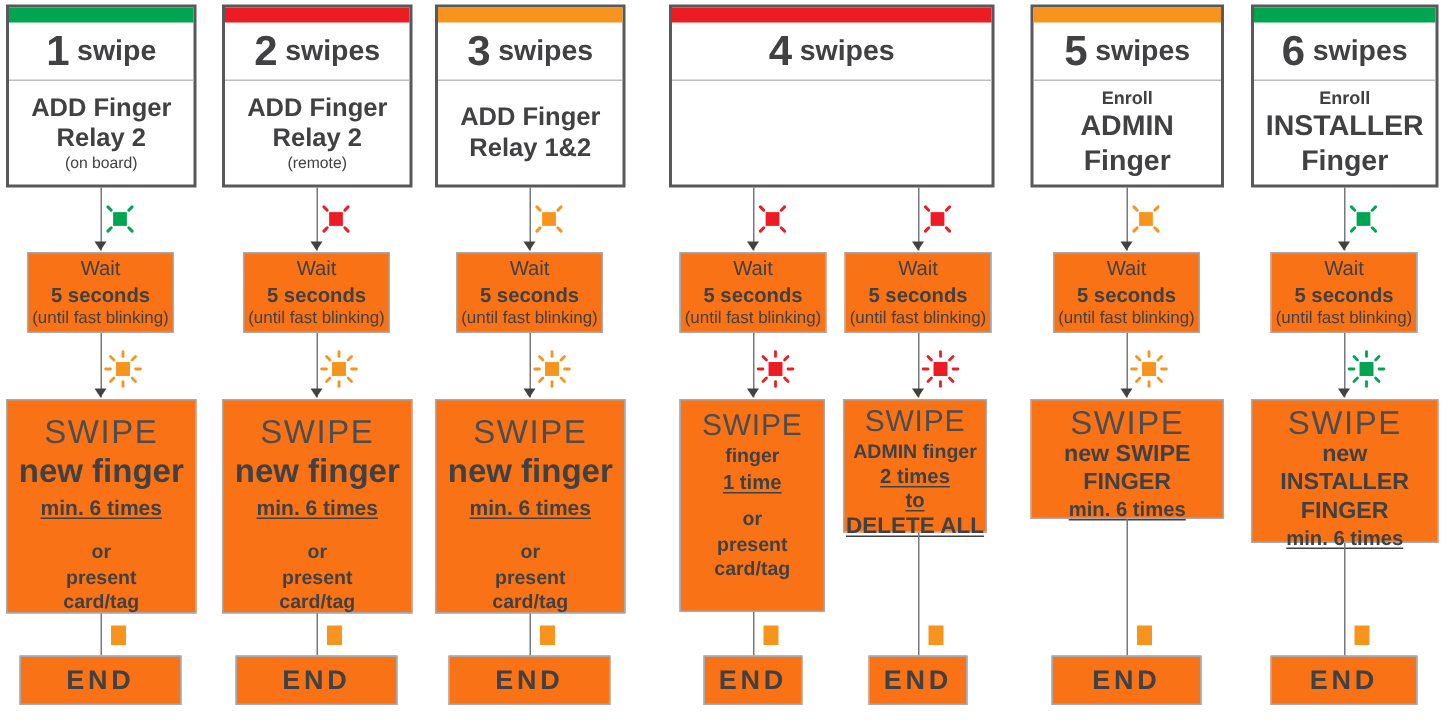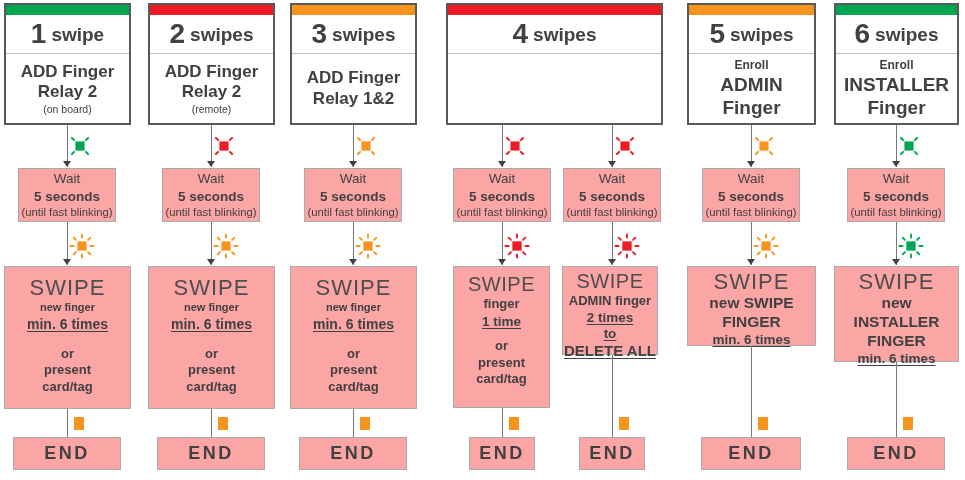--- a/index.html
+++ b/index.html
@@ -25,32 +25,32 @@
 
   
   .vline { position:absolute; width:1px; background:#77787b; }
   .arrow { position:absolute; width:0; height:0;
            border-left:4px solid transparent; border-right:4px solid transparent;
            border-top:6px solid #414042; }
   .led { position:absolute; line-height:0; }
   .steady { position:absolute; width:10px; height:13px; }
 
   
-  .box { position:absolute; background:#fca5a5; border:1px solid #a7a9ac; }
+  .box { position:absolute; background:#f97316; border:1px solid #a7a9ac; }
   .wait { width:98px; height:54px; display:flex; flex-direction:column; align-items:center;
           justify-content:center; line-height:1.3; text-align:center; }
   .w1 { font-size:13.5px; }
   .w2 { font-size:13.5px; font-weight:bold; }
   .w3 { font-size:11.3px; white-space:nowrap;text-align:center; }
 
   .swipe { display:flex; flex-direction:column; align-items:center; text-align:center;
            padding-top:8px; line-height:1.3; }
   .sw-title  { font-size:22px; color:#4d4d4f; letter-spacing:1px; line-height:1.15; }
   .sw-title2 { font-size:20px; color:#4d4d4f; letter-spacing:0.5px; line-height:1.15; }
-  .sw-b { font-size:11px; font-weight:bold; }
+  .sw-b { font-size:22px; font-weight:bold; }
   .sw-m { font-size:15.5px; font-weight:bold; line-height:1.22; }
   .sw-s { font-size:13px; font-weight:bold; line-height:1.28; }
   .u { text-decoration:underline; text-underline-offset:2px; text-decoration-thickness:1px; }
   .sw-u { font-size:14px; font-weight:bold; }
   .sw-u2 { font-size:13.5px; font-weight:bold; }
   .sw-da { font-size:15px; font-weight:bold; }
   .gap { height:13px; flex:none; }
   .gap-s { height:8px; flex:none; }
 
   .endbox { height:33px; display:flex; align-items:center; justify-content:center;

